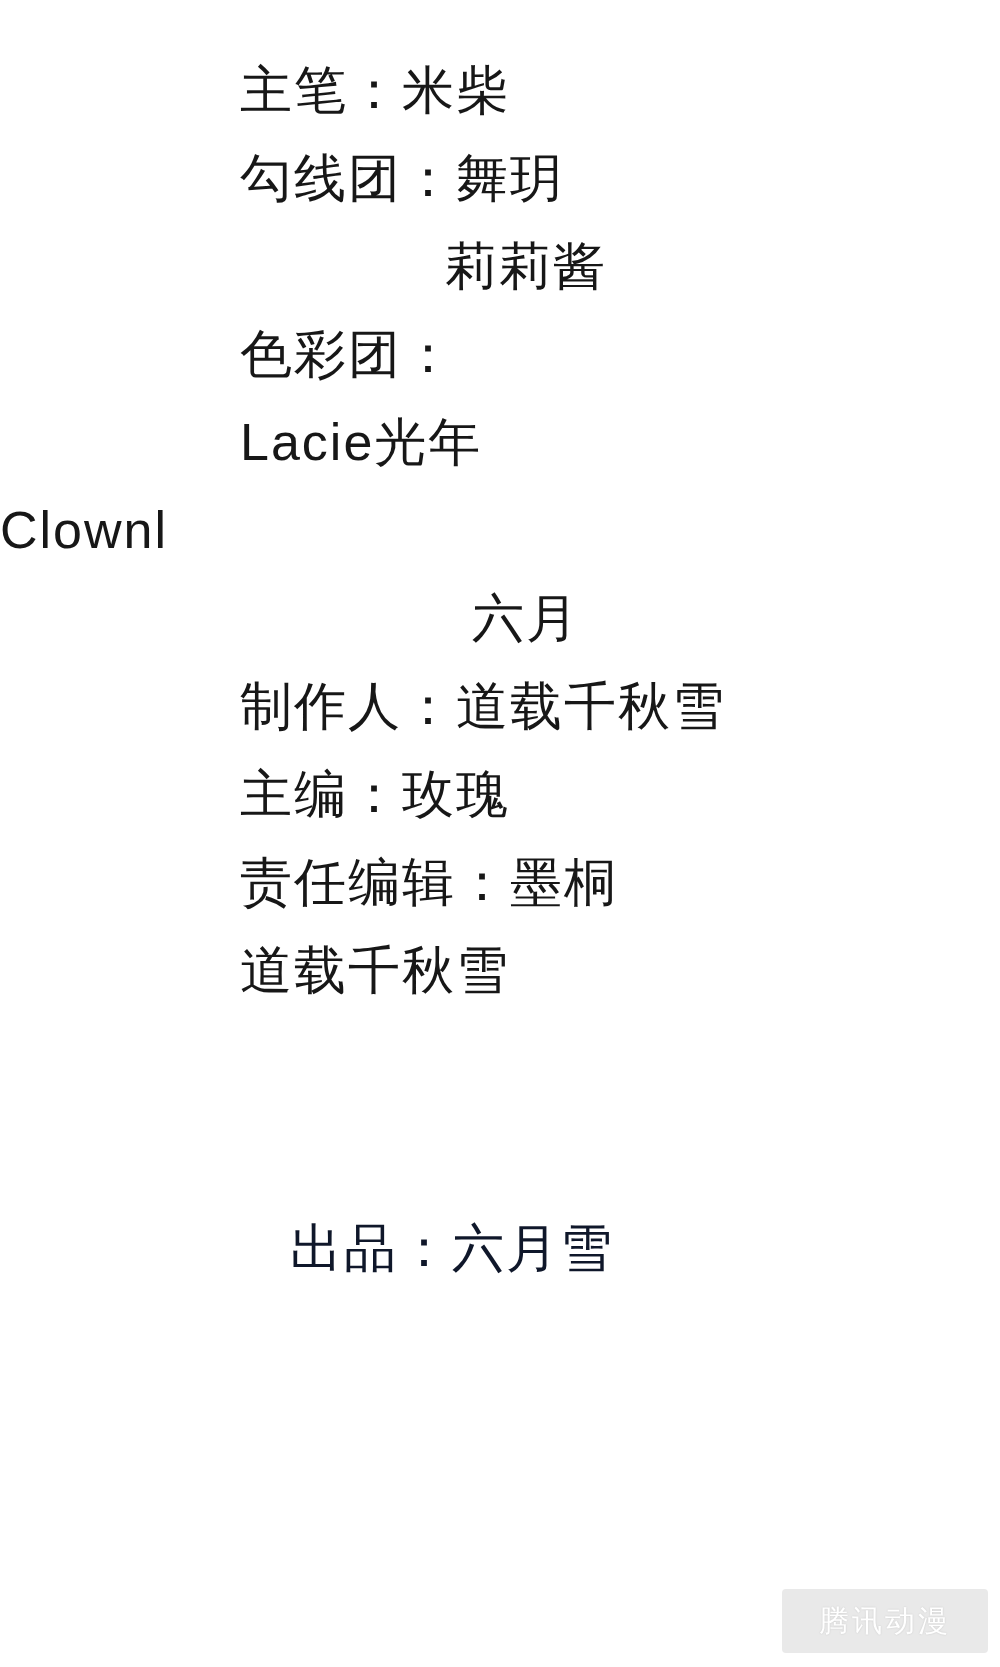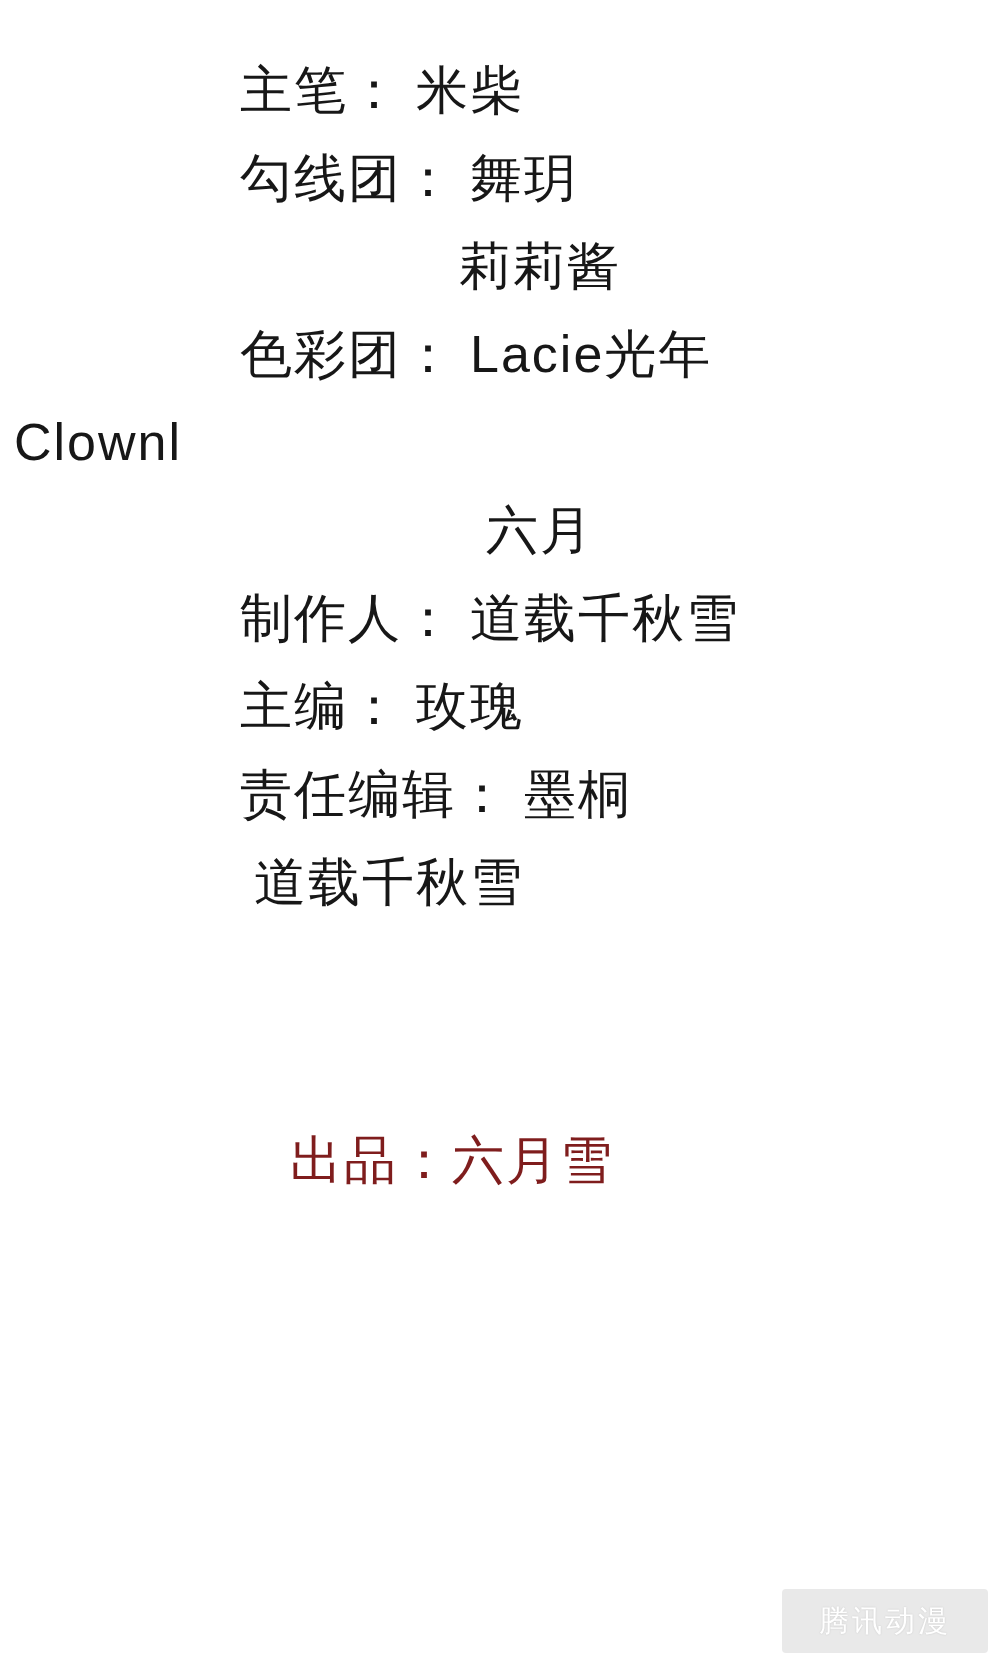--- a/index.html
+++ b/index.html
@@ -29,40 +29,39 @@
     letter-spacing: 2px;
     color: #171717;
     white-space: pre;
   }
   .credit-row .label {
     display: inline-block;
     text-align: center;
   }
   .credit-row .value {
     display: inline-block;
-    margin-left: 14px;
   }
   
   .r1 { padding-left: 240px; margin-top: 46px; }
   .r2 { padding-left: 240px; }
   .r3 { padding-left: 445px; }
-  .r4 { padding-left: 240px; }
+  .r4 { padding-left: 240px; flex-direction: column; }
   .r5 { }
   .r6 { padding-left: 472px; }
   .r7 { padding-left: 240px; }
   .r8 { padding-left: 240px; }
   .r9 { padding-left: 240px; }
   .r10 { padding-left: 240px; }
   .producer {
     padding-left: 290px;
     margin-top: 190px;
     font-size: 52px;
     line-height: 88px;
     letter-spacing: 2px;
-    color: #7f1d1d;
+    color: #0f172a;
     white-space: pre;
   }
   .watermark {
     position: absolute;
     right: 12px;
     bottom: 14px;
     width: 206px;
     height: 64px;
     background: #e8e8e8;
     border-radius: 4px;

